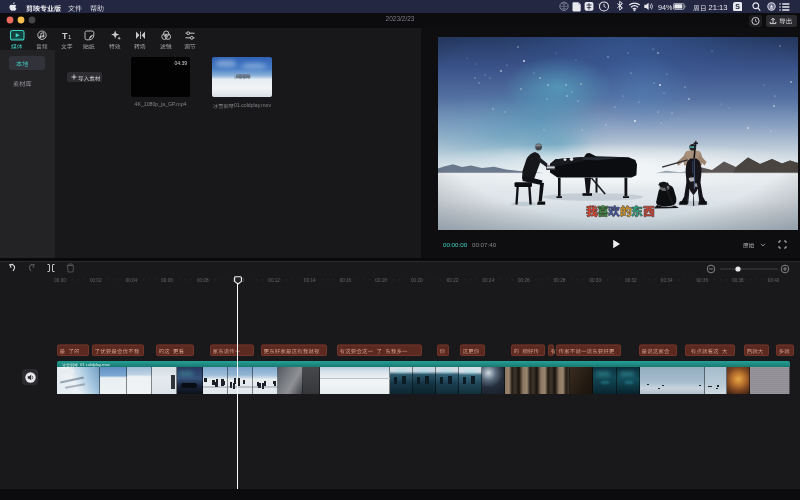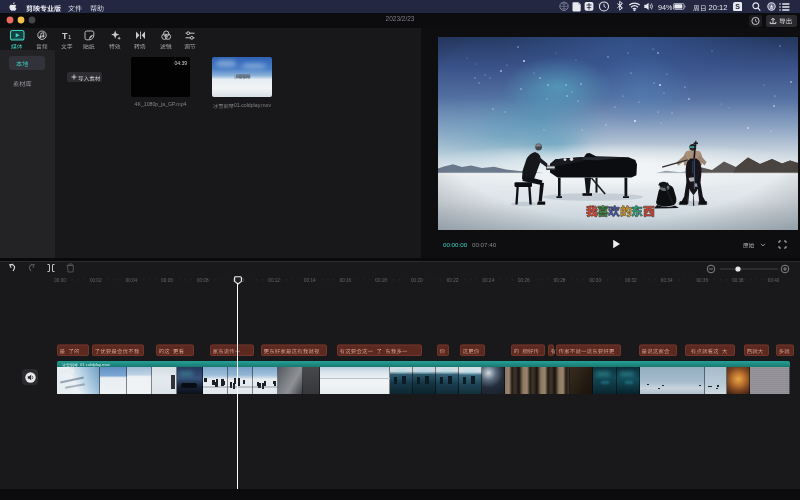--- a/index.html
+++ b/index.html
@@ -37,21 +37,21 @@
     </svg>
 <div class="ab" style="left:658px;top:2.9px;font-size:7.2px;color:#e7e9ef">94%</div>
 <svg class="ab" style="left:673px;top:3.1px" width="13" height="7" viewBox="0 0 13 7">
       <rect x="0.4" y="0.4" width="10.6" height="6" rx="1.4" fill="none" stroke="#cfd2de" stroke-width="0.8"></rect>
       <rect x="1.3" y="1.3" width="8" height="4.2" rx="0.7" fill="#e7e9ef"></rect>
       <path d="M11.6 2.2v2.6a1.4 1.4 0 0 0 0-2.6z" fill="#cfd2de"></path>
     </svg>
 <svg style="position:absolute;left:693px;top:3px" width="14" height="8" viewBox="0 0 14 8">
       <path d="M1.0 2.5V4.7C1.0 5.8 0.9 7.2 0.2 8.1C0.3 8.2 0.5 8.4 0.6 8.5C1.4 7.4 1.5 5.8 1.5 4.7V3.0H5.5V7.8C5.5 7.9 5.4 7.9 5.3 7.9C5.2 8.0 4.8 8.0 4.3 7.9C4.4 8.1 4.5 8.3 4.5 8.4C5.1 8.4 5.5 8.4 5.7 8.3C5.9 8.3 6.0 8.1 6.0 7.8V2.5ZM3.2 3.1V3.7H2.0V4.1H3.2V4.8H1.8V5.2H5.1V4.8H3.7V4.1H5.0V3.7H3.7V3.1ZM2.1 5.8V7.9H2.6V7.6H4.8V5.8ZM2.6 6.2H4.3V7.2H2.6Z M8.5 5.5H11.9V7.4H8.5ZM8.5 5.0V3.1H11.9V5.0ZM8.0 2.6V8.4H8.5V7.9H11.9V8.3H12.5V2.6Z" fill="#e7e9ef"></path>
     </svg>
-<div class="ab" style="left:708.5px;top:2.5px;font-size:7.6px;color:#e7e9ef">20:12</div>
+<div class="ab" style="left:708.5px;top:2.5px;font-size:7.6px;color:#e7e9ef">21:13</div>
 <svg class="ab" style="left:733px;top:2px" width="9.4" height="9.4" viewBox="0 0 10 10">
       <rect width="10" height="10" rx="2.2" fill="#e7e9ef"></rect>
       <text x="5" y="7.9" font-family="Liberation Sans" font-size="7.5" font-weight="bold" fill="#23263c" text-anchor="middle">S</text>
     </svg>
 <svg class="ab" style="left:751.5px;top:2.2px" width="9" height="9.5" viewBox="0 0 9 9.5">
       <circle cx="3.8" cy="3.8" r="2.9" fill="none" stroke="#e7e9ef" stroke-width="1.2"></circle>
       <path d="M6 6l2.2 2.6" stroke="#e7e9ef" stroke-width="1.2"></path>
     </svg>
 <svg class="ab" style="left:766.5px;top:2px" width="9" height="9" viewBox="0 0 9 9">
       <circle cx="4.5" cy="4.5" r="4.2" fill="#d8dae4"></circle>

